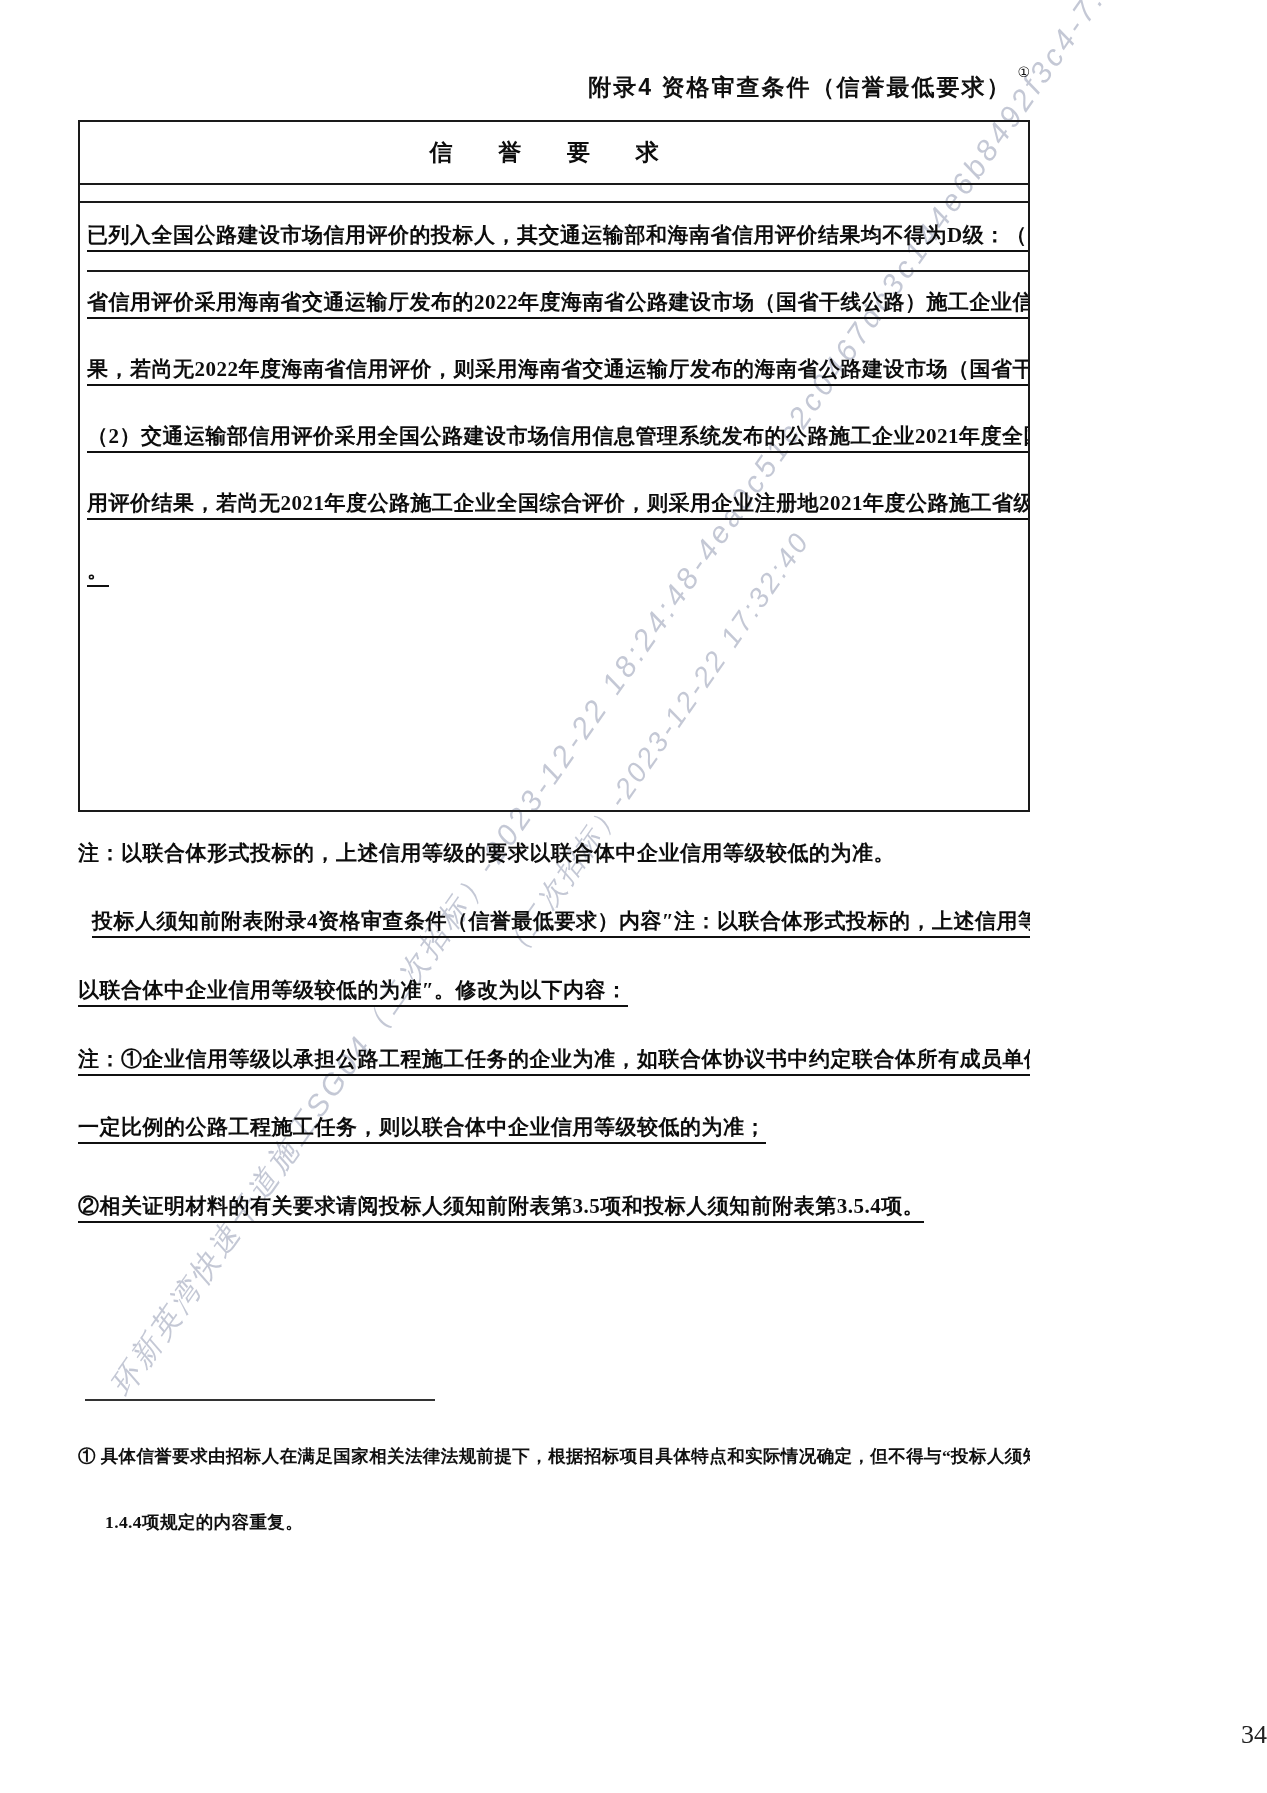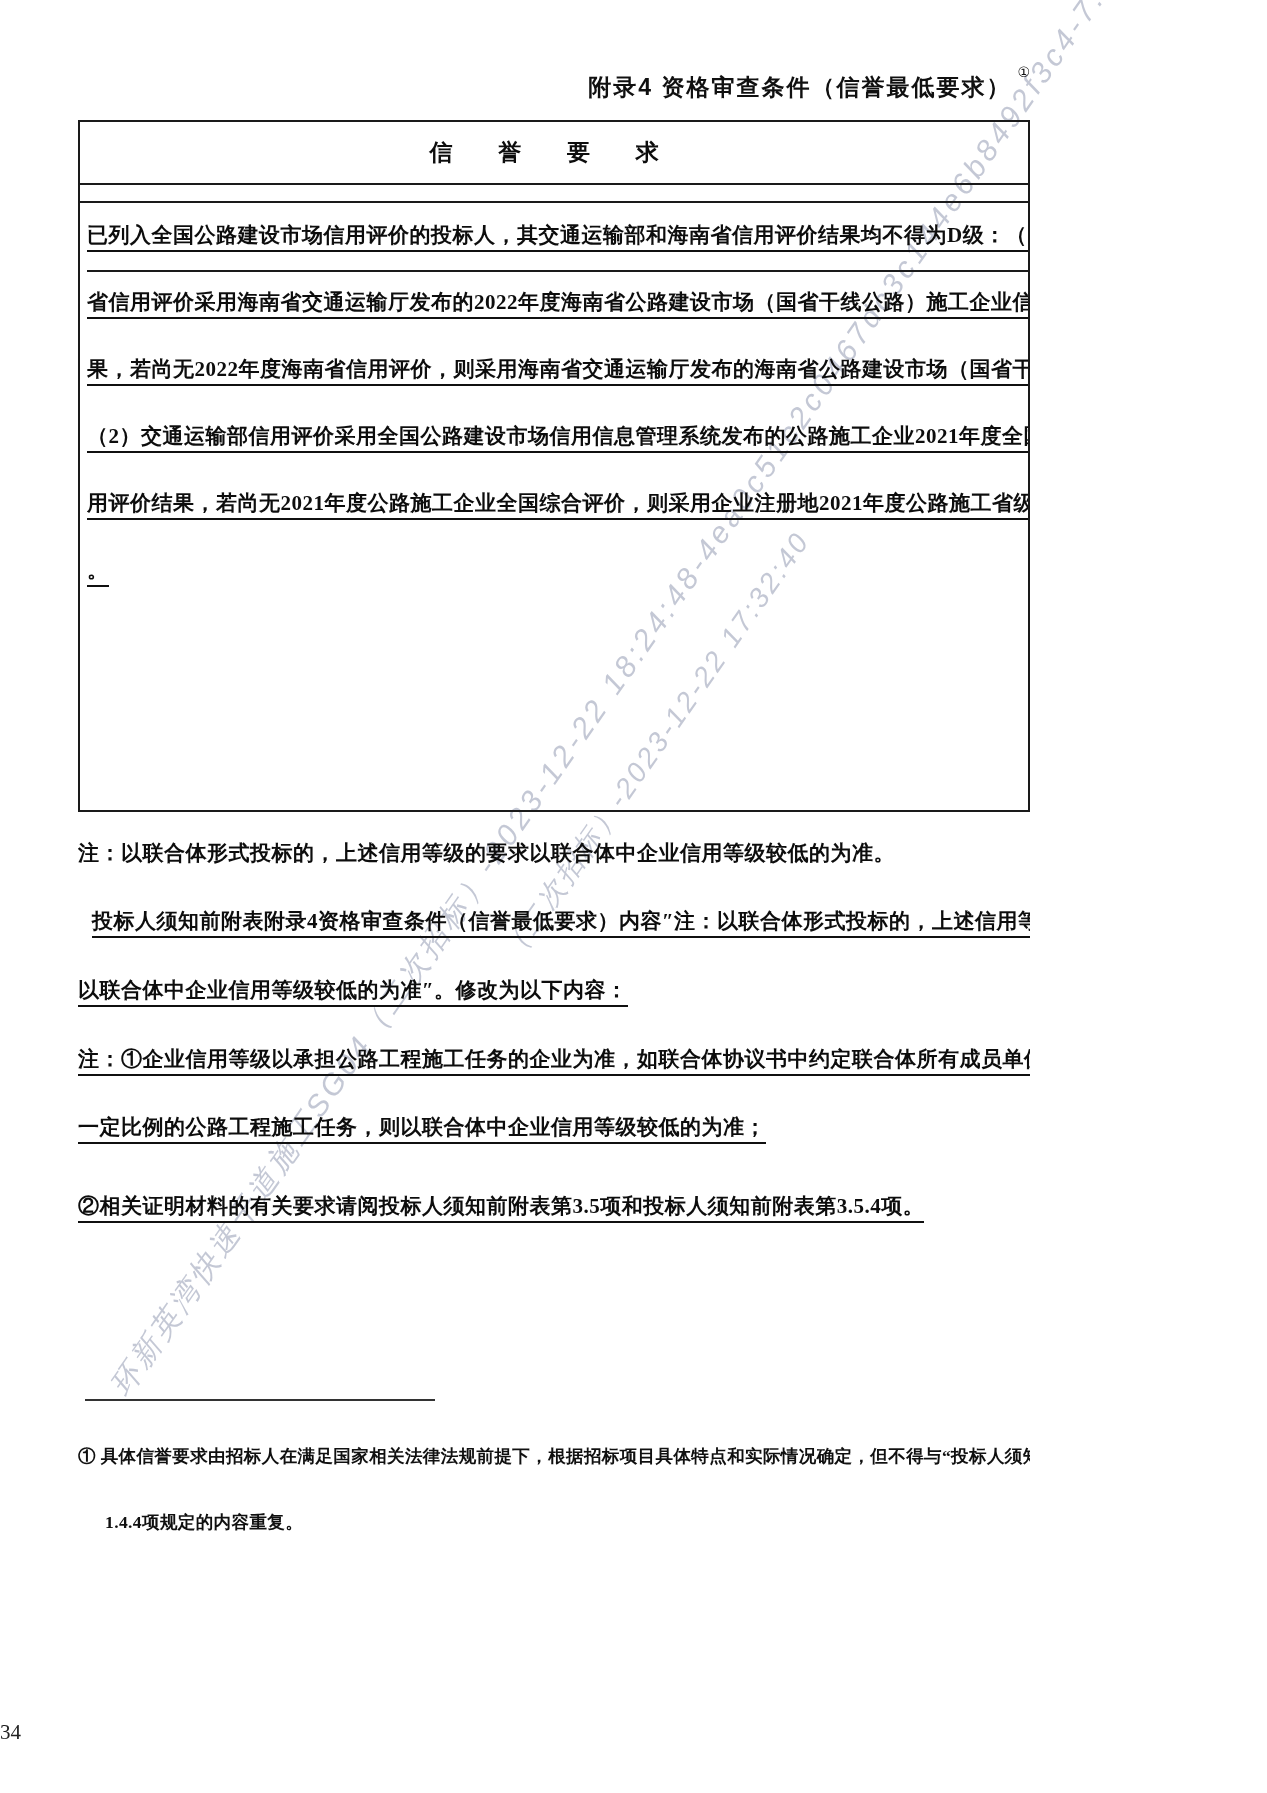--- a/index.html
+++ b/index.html
@@ -61,21 +61,21 @@
     border-top:2px solid #333;
   }
   .footnote-line{
     position:absolute;left:0;width:952px;
     font-size:17.5px;font-weight:600;letter-spacing:0.4px;line-height:24px;
     white-space:nowrap;overflow:hidden;color:#101010;
   }
   
   .page-number{
     position:absolute;left:0;top:1720px;width:100%;
-    text-align:left;font-size:21px;font-weight:400;color:#222;
+    text-align:right;font-size:26px;font-weight:400;color:#222;
     z-index:2;
   }
   
   .watermark-layer{position:absolute;left:0;top:0;width:100%;height:100%;z-index:1;pointer-events:none;}
   .wm{
     position:absolute;
     font-family:"Liberation Sans","DejaVu Sans",sans-serif;
     font-style:italic;
     white-space:nowrap;
     transform-origin:left center;

